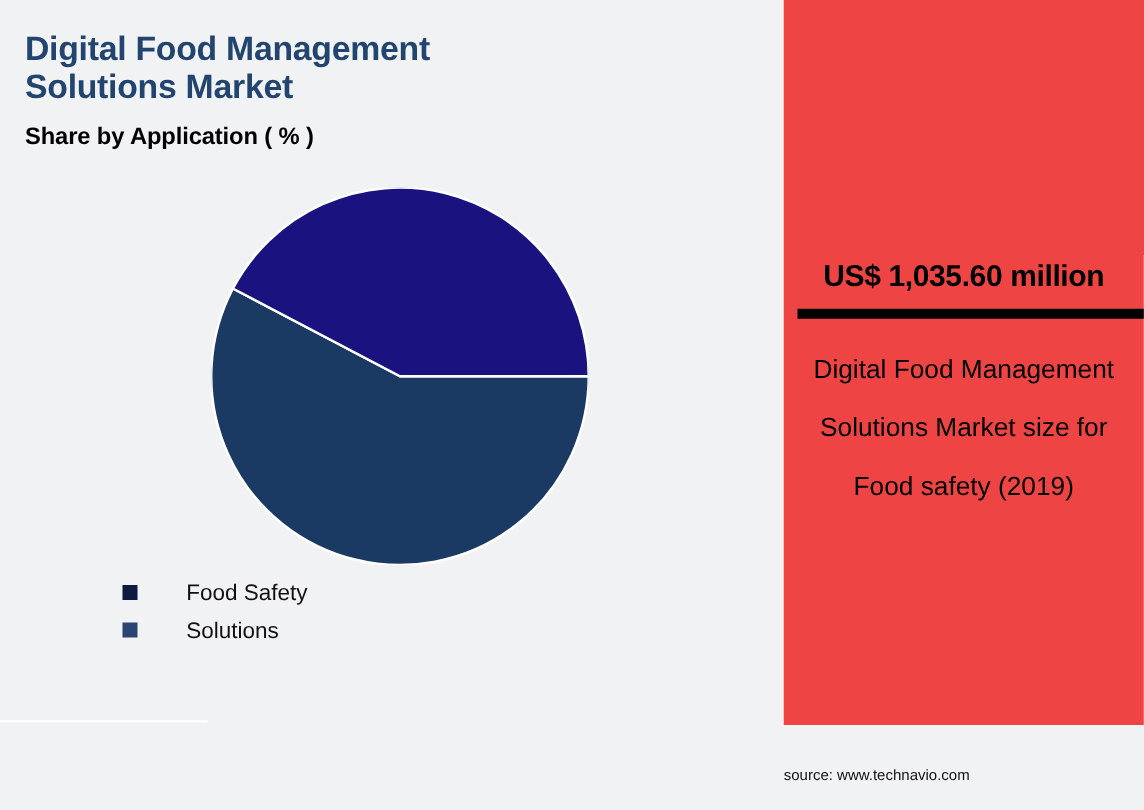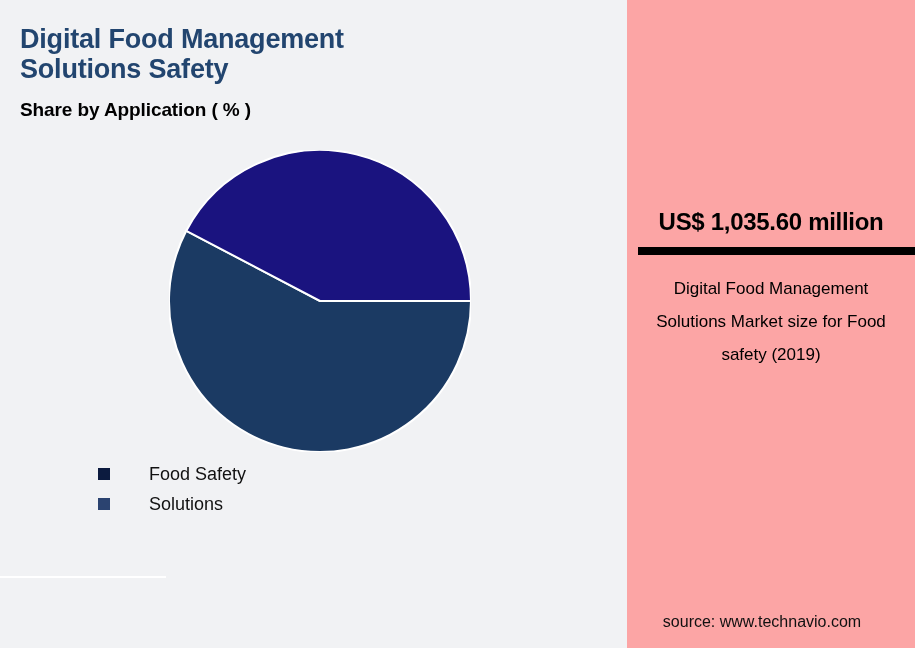--- a/index.html
+++ b/index.html
@@ -92,22 +92,22 @@
     height: 2px;
     background: #ffffff;
   }
 
   
   #right-panel {
     position: absolute;
     left: 627px;
     top: 0;
     width: 288px;
-    height: 648px;
-    background: #fca5a5;
+    height: 580px;
+    background: #ef4444;
   }
   #kpi-value {
     position: absolute;
     left: 0;
     top: 208px;
     width: 288px;
     text-align: center;
     font-size: 24px;
     font-weight: bold;
     color: #000000;
@@ -120,46 +120,46 @@
     width: 277px;
     height: 8px;
     background: #000000;
   }
   #kpi-caption {
     position: absolute;
     left: 14px;
     top: 272px;
     width: 260px;
     text-align: center;
-    font-size: 17px;
-    line-height: 33px;
+    font-size: 21px;
+    line-height: 47px;
     color: #000000;
   }
   #source-note {
     position: absolute;
     left: 0;
     top: 613px;
     width: 288px;
     padding-right: 18px;
     box-sizing: border-box;
-    text-align: center;
-    font-size: 16px;
+    text-align: left;
+    font-size: 12px;
     color: #111111;
   }
 </style>
 </head>
 <body>
 
 <div id="canvas">
 
   <div id="left-panel">
 
     <div id="chart-title">
       <span>Digital Food Management</span><br>
-      <span>Solutions Safety</span>
+      <span>Solutions Market</span>
     </div>
 
     <div id="chart-subtitle">Share by Application ( % )</div>
 
     <div id="pie-wrap">
       <svg id="pie-svg" width="302" height="302" viewBox="0 0 302 302">
         <g id="pie-slices">
             <path d="M 151 151 L 302.00 151.00 A 151 151 0 1 1 17.31 80.81 Z" fill="#1b3a63" stroke="#ffffff" stroke-width="2"></path>
             <path d="M 151 151 L 17.31 80.81 A 151 151 0 0 1 302.00 151.00 Z" fill="#1a137f" stroke="#ffffff" stroke-width="2"></path>
           </g>

